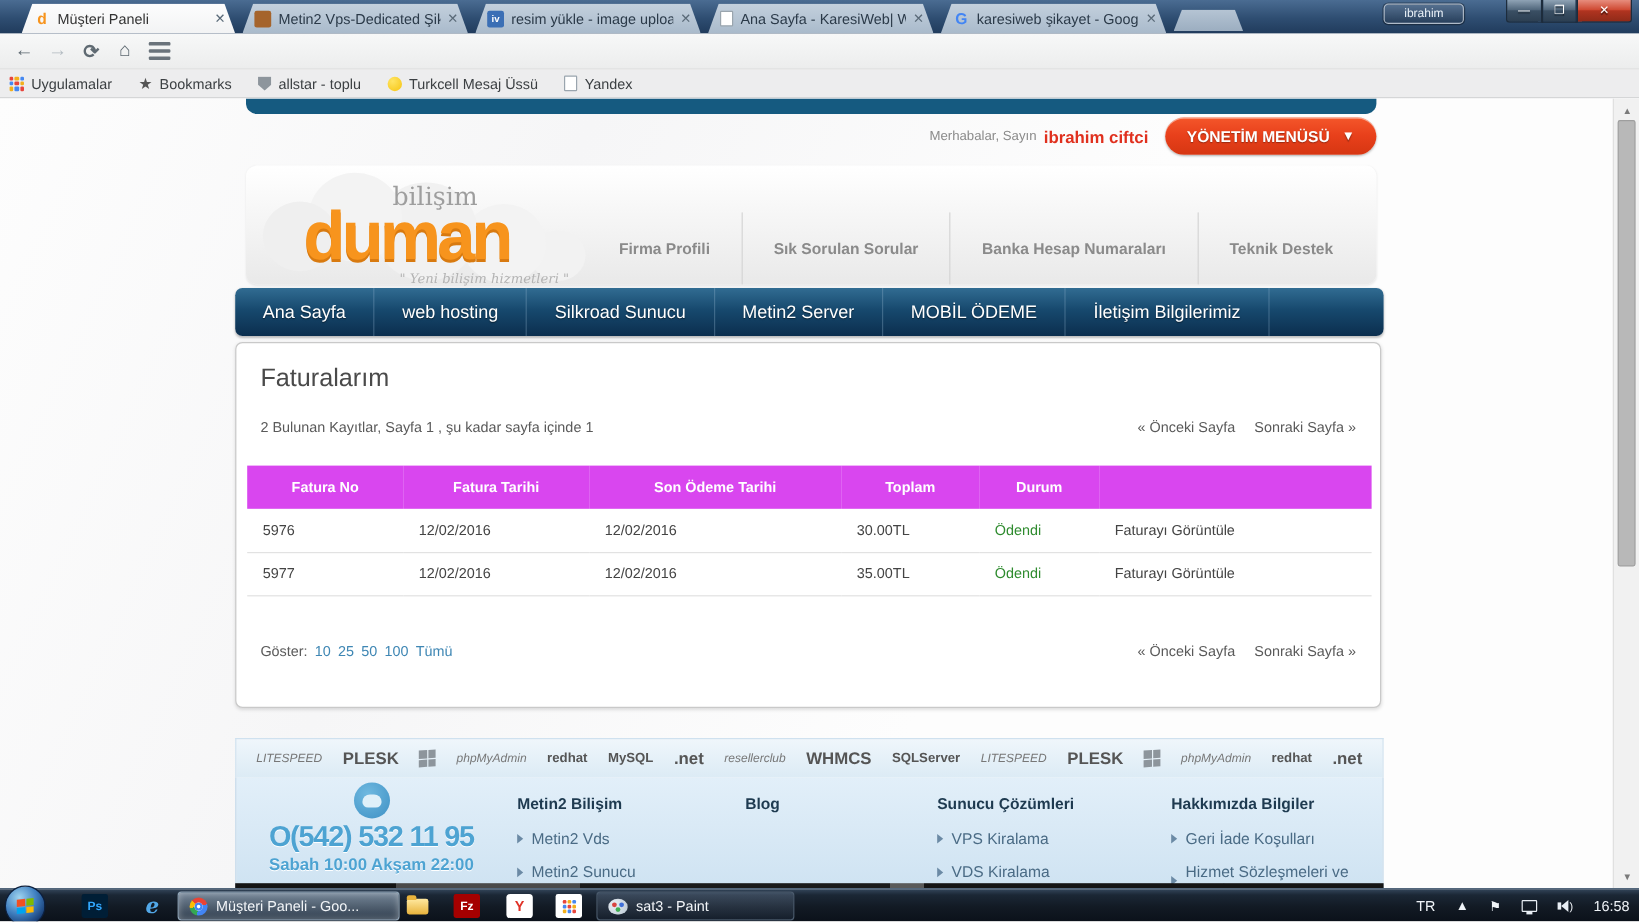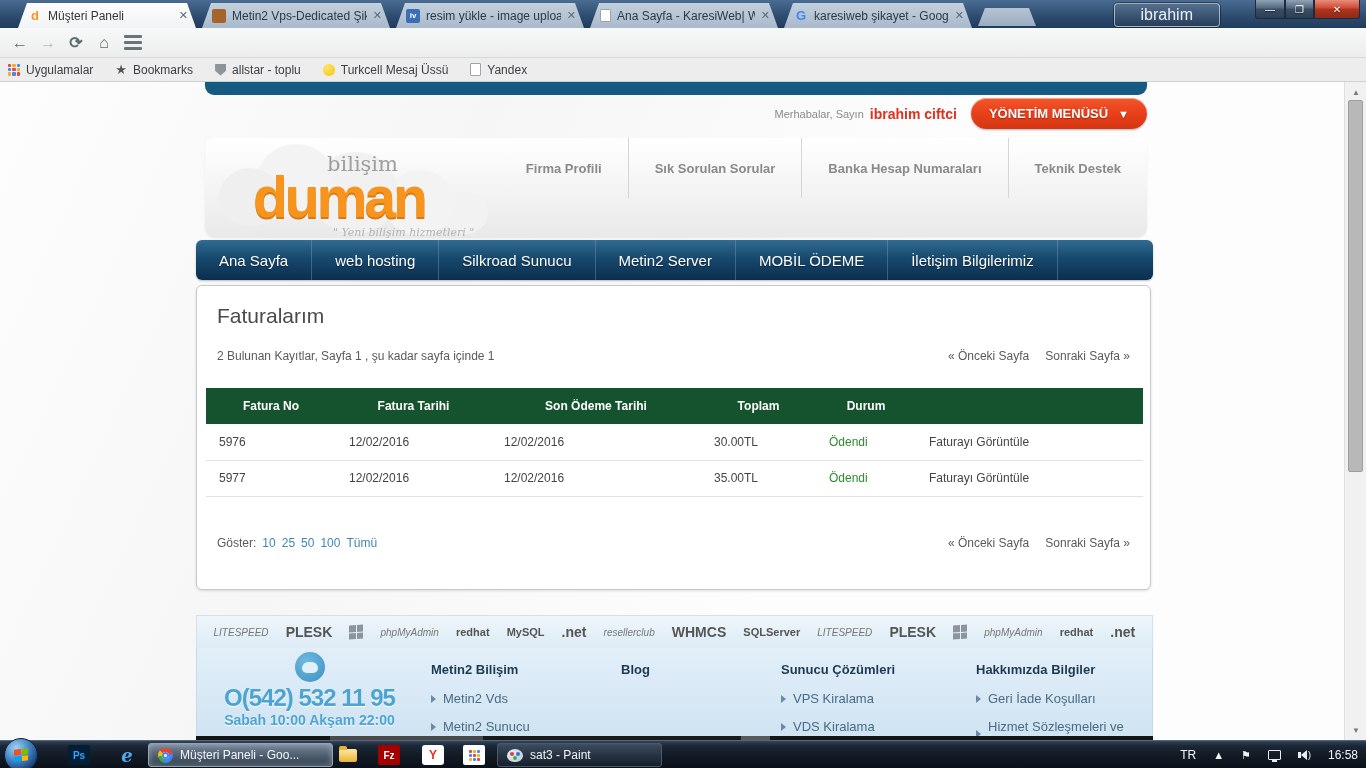--- a/index.html
+++ b/index.html
@@ -19,21 +19,21 @@
   .favicon { width:14px; height:14px; flex:0 0 auto; display:flex; align-items:center; justify-content:center;
     font-size:10px; font-weight:bold; border-radius:2px; }
   .fav-duman { color:#f7941d; font-size:13px; }
   .fav-metin { background:#a5642c; }
   .fav-iv { background:#3b6fb5; color:#fff; font-size:8px; }
   .fav-page { width:11px; height:13px; background:#fff; border:1px solid #9aa5ae; border-radius:1px; }
   .fav-g { color:#4285f4; font-size:13px; }
   .newtab-stub { position:absolute; bottom:2px; left:978px; width:58px; height:18px;
     background:linear-gradient(180deg,#c3d0dd,#a9bacb);
     clip-path:polygon(7px 0, calc(100% - 7px) 0, 100% 100%, 0 100%); opacity:.9; }
-  .profile-btn { position:absolute; top:3px; right:146px; padding:2px 26px; font-size:16px; color:#e9f0f7;
+  .profile-btn { position:absolute; top:3px; right:146px; padding:2px 16px; font-size:10px; color:#e9f0f7;
     background:linear-gradient(180deg,rgba(90,115,145,.8),rgba(40,62,88,.8));
     border:1px solid rgba(255,255,255,.55); border-radius:4px; box-shadow:0 0 0 1px rgba(0,0,0,.35); }
   .win-controls { position:absolute; top:0; right:6px; display:flex; }
   .win-btn { height:19px; display:flex; align-items:center; justify-content:center; color:#fff;
     font-size:10px; border:1px solid #1d2c3c; border-top:none;
     background:linear-gradient(180deg,#8fa3b5 0%,#51677c 45%,#3a4f63 50%,#2c3f52 100%);
     text-shadow:0 1px 1px rgba(0,0,0,.6); }
   .win-btn.min { width:30px; border-radius:0 0 0 3px; }
   .win-btn.res { width:29px; }
   .win-btn.cls { width:46px; border-radius:0 0 3px 0;
@@ -89,40 +89,40 @@
   .logo { position:absolute; left:12px; top:2px; width:290px; height:96px; }
   .cloud { position:absolute; left:2px; top:28px; width:62px; height:58px; background:#efefef;
     border-radius:50%;
     box-shadow:46px -16px 0 8px #f3f3f3, 105px -4px 0 12px #f1f1f1, 170px 6px 0 4px #f3f3f3, 215px 16px 0 -8px #f2f2f2; }
   .logo-top { position:absolute; left:110px; top:12px; font-family:"DejaVu Serif", serif;
     font-size:21px; color:#9e9e9e; }
   .logo-main { position:absolute; left:36px; top:24px; font-size:57px; font-weight:bold; letter-spacing:-3px;
     color:#f7941d; text-shadow:0 2px 0 #d87a10; }
   .logo-tag { position:absolute; left:116px; top:86px; font-family:"DejaVu Serif", serif; font-style:italic;
     font-size:11px; color:#b3b3b3; white-space:nowrap; }
-  .top-menu { position:absolute; right:0; top:0; height:99px; display:flex; align-items:flex-start; }
+  .top-menu { position:absolute; right:10px; top:0; height:99px; display:flex; align-items:flex-end; }
   .top-menu-item { padding:0 26px; font-size:13px; font-weight:bold; color:#8a8a8a;
     border-left:1px solid #d5d5d5; height:60px; display:flex; align-items:center; cursor:pointer; }
   .top-menu-item:first-child { border-left:none; }
 
   .mainnav { position:absolute; left:0; top:158px; width:957px; height:40px; border-radius:6px;
     background:linear-gradient(180deg,#316c92 0%,#17496e 45%,#0b2e4e 100%);
     box-shadow:0 1px 2px rgba(0,0,0,.25); display:flex; align-items:stretch; overflow:hidden; }
   .nav-item { display:flex; align-items:center; padding:4px 23px; color:#fff; font-size:15px;
     border-right:1px solid rgba(140,175,200,.35); text-shadow:0 1px 1px rgba(0,0,0,.5); cursor:pointer; }
 
   .content-card { position:absolute; left:0; top:203px; width:955px; height:305px; background:#fff;
     border:1px solid #c9c9c9; border-radius:6px; box-shadow:0 1px 3px rgba(0,0,0,.12); }
   .page-title { position:absolute; left:20px; top:18px; font-size:21px; color:#4a4a4a; }
   .records-row { position:absolute; left:20px; right:20px; top:63px; display:flex; justify-content:space-between;
     font-size:12px; color:#5a5a5a; }
   .pager { display:flex; gap:16px; color:#5a5a5a; }
   .pager span { cursor:pointer; }
   .inv-table { position:absolute; left:9px; top:102px; width:937px; border-collapse:collapse; font-size:12px; }
-  .inv-table th { background:#14532d; color:#fff; font-weight:bold; height:36px; text-align:center; }
+  .inv-table th { background:#d946ef; color:#fff; font-weight:bold; height:36px; text-align:center; }
   .inv-table td { height:36px; color:#444; border-bottom:1px solid #e2e2e2; padding-left:13px; text-align:left; }
   .inv-table th:nth-child(1){width:130px}.inv-table th:nth-child(2){width:155px}
   .inv-table th:nth-child(3){width:210px}.inv-table th:nth-child(4){width:115px}
   .inv-table th:nth-child(5){width:100px}
   td.status { color:#2e8b2e; }
   td.action { cursor:pointer; }
   .show-row { position:absolute; left:20px; right:20px; top:250px; display:flex; justify-content:space-between;
     font-size:12px; color:#5a5a5a; }
   .show-links { display:flex; gap:6px; }
   .show-links span { color:#3f87b4; cursor:pointer; }

